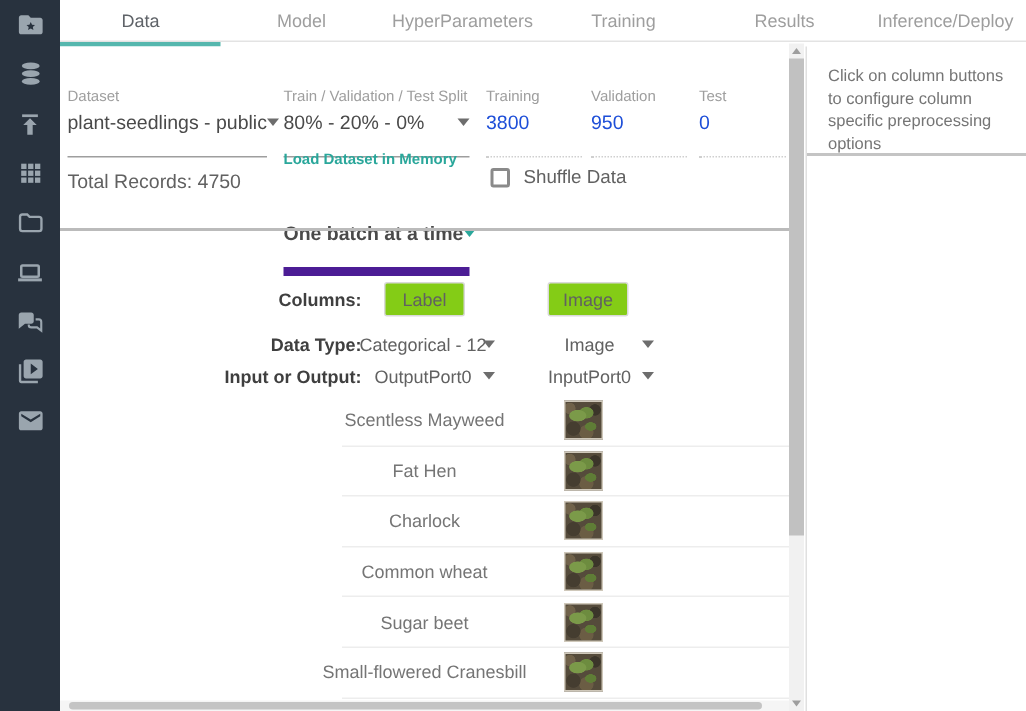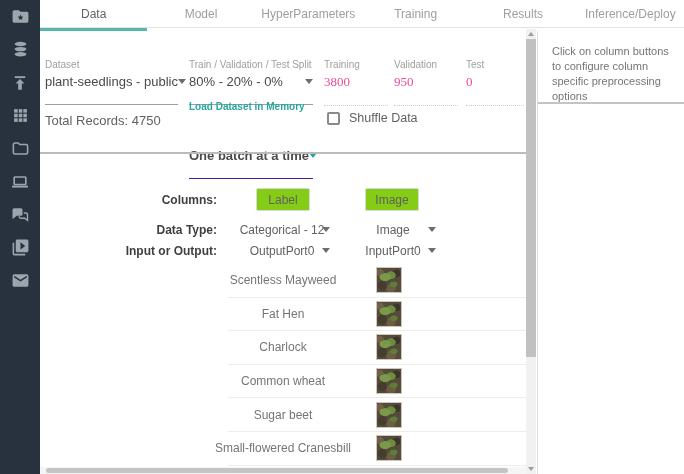--- a/index.html
+++ b/index.html
@@ -19,36 +19,36 @@
   .tab-underline { position:absolute; left:0; top:28px; width:calc(100%/6); height:3px; background:#55b7ae; }
 
   
   .main { position:absolute; left:40px; top:31px; width:516px; height:443px; background:#fff; }
 
   .field { position:absolute; }
   .f-label { font-size:10px; color:#9e9e9e; margin-bottom:4px; white-space:nowrap; }
   .f-value { font-size:13px; color:#4a4a4a; display:flex; justify-content:space-between; align-items:center; padding-bottom:15px; border-bottom:1px solid #9e9e9e; white-space:nowrap; cursor:pointer; }
   .caret { width:0; height:0; border-left:4px solid transparent; border-right:4px solid transparent; border-top:5px solid #6d6d6d; flex:none; }
 
-  .field.stat .f-value { color:#ec4899; border-bottom:1px dotted #cfcfcf; cursor:default;font-family:Liberation Serif, serif; }
+  .field.stat .f-value { color:#1d4ed8; border-bottom:1px dotted #cfcfcf; cursor:default; }
 
   .field.teal .f-label { color:#2aa79b; }
-  .field.teal .f-value { border-bottom:1px solid #4c1d95;margin-top:36px; }
+  .field.teal .f-value { border-bottom:6px solid #4c1d95;margin-top:36px; }
   .field.teal .caret { border-top-color:#2aa79b; }
 
   .total-records { position:absolute; left:5px; top:82px; font-size:13px; color:#616161; white-space:nowrap; }
 
   .shuffle { position:absolute; left:287px; top:80px; display:flex; align-items:center; cursor:pointer; }
   .checkbox { width:13px; height:13px; border:2px solid #8a8a8a; border-radius:2px; background:#fff; margin-right:9px; flex:none; }
   .shuffle-label { font-size:12.5px; color:#616161; white-space:nowrap; }
 
   .divider-1 { position:absolute; left:0; top:121px; width:486px; height:2px; background:#bbbbbb; }
 
   
-  .t-label { position:absolute; left:24px; width:153px; text-align:right; font-size:12px; font-weight:bold; color:#3f3f3f; white-space:nowrap; }
+  .t-label { position:absolute; left:48px; width:153px; text-align:right; font-size:12px; font-weight:bold; color:#3f3f3f; white-space:nowrap; }
   .col-btn { position:absolute; top:157px; width:54px; height:23px; background:#84cc16; border:1px solid #d9d9d9; border-radius:2px; font-size:12px; color:#616161; display:flex; align-items:center; justify-content:center; cursor:pointer; font-family:inherit; }
   .dd-value { position:absolute; width:140px; text-align:center; font-size:12px; color:#616161; white-space:nowrap; cursor:pointer; }
   .dd-caret { position:absolute; }
 
   .rows { position:absolute; left:188px; top:233px; width:298px; }
   .data-row { position:relative; height:33.6px; border-bottom:1px solid #ededed; }
   .row-label { position:absolute; left:55px; top:50%; transform:translate(-50%,-50%); font-size:12px; color:#757575; white-space:nowrap; }
   .row-thumb { position:absolute; left:161px; top:50%; transform:translate(-50%,-50%); width:26px; height:26px; border:1px solid #cfc8ba;
     background:
       radial-gradient(ellipse 6px 4px at 34% 38%, #7b9a49 0 90%, transparent 100%),

